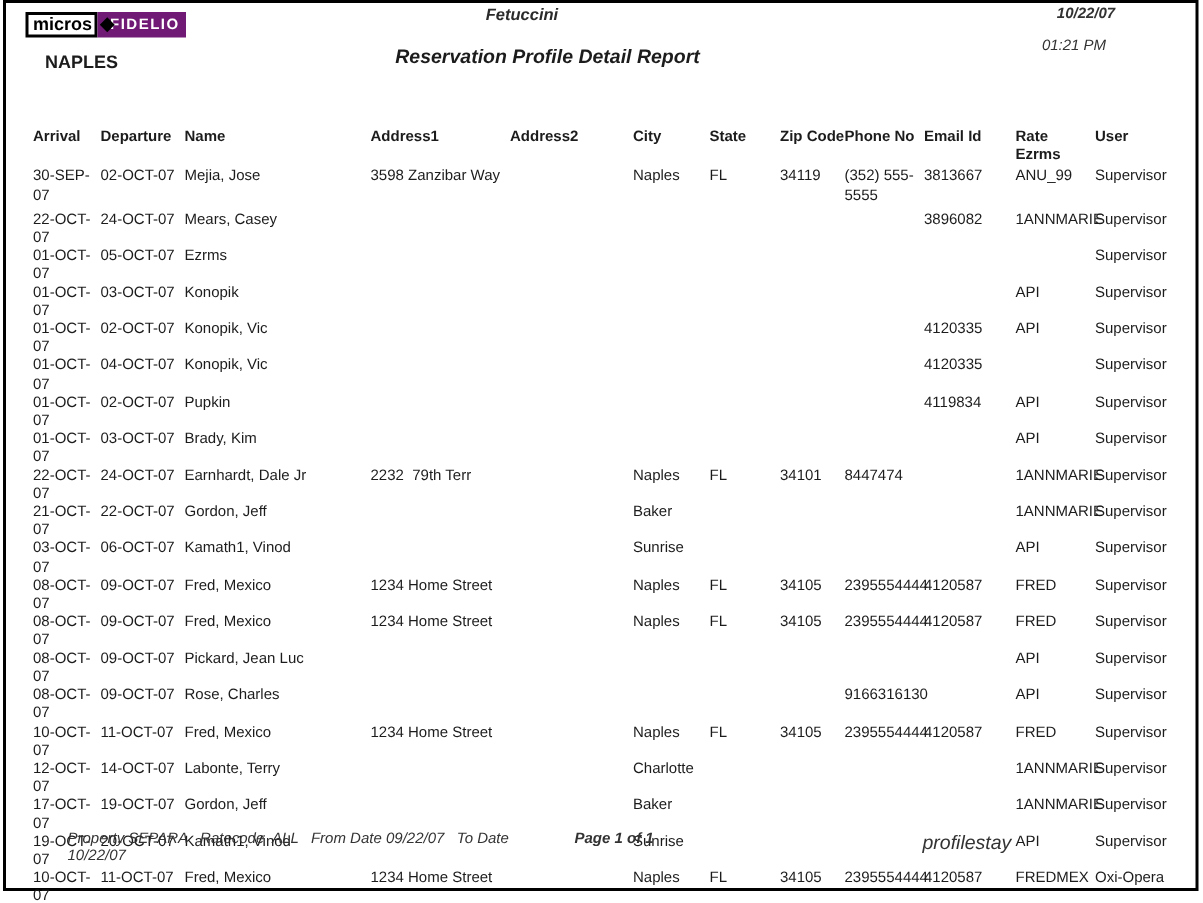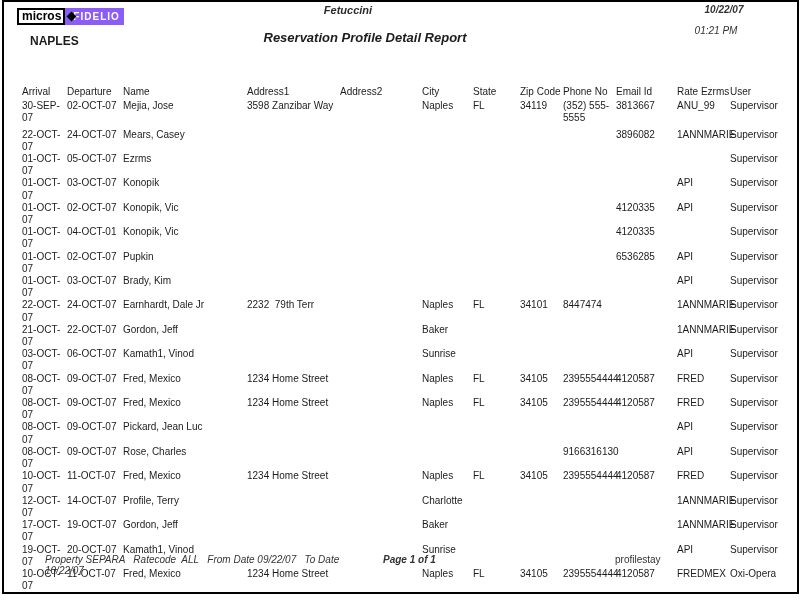--- a/index.html
+++ b/index.html
@@ -27,21 +27,21 @@
     border: 2px solid #000; background: #fff; color: #000;
     font-weight: bold; font-size: 12px; line-height: 13px;
     padding: 0 2px 0 3px; letter-spacing: 0px;
   }
   .logo-diamond {
     width: 7px; height: 7px; background: #000;
     transform: rotate(45deg);
     position: absolute; left: 51px; top: 5px; z-index: 2;
   }
   .logo-fidelio {
-    background: #8b5cf6; color: #fff;
+    background: #701a75; color: #fff;
     font-weight: bold; font-size: 10px; line-height: 17px;
     padding: 0 4px 0 8px; letter-spacing: 1px;
   }
   .property-name {
     position: absolute; left: 30px; top: 34px;
     font-weight: bold; font-size: 12px;
   }
   .restaurant-name {
     position: absolute; left: 348px; top: 4px;
     transform: translateX(-50%);
@@ -68,36 +68,36 @@
     width: 768px;
     border-collapse: collapse; table-layout: fixed;
     font-size: 10px; line-height: 12.2px;
   }
   .report-table th, .report-table td {
     padding: 0; margin: 0;
     text-align: left; vertical-align: top;
     white-space: pre-wrap; overflow: visible;
   }
   .report-table thead th {
-    font-weight: normal; padding-bottom: 2px;
+    font-weight: bold; padding-bottom: 2px;
   }
   .report-table tbody tr.tall td { padding-bottom: 4px; }
   
   .footer-criteria {
     position: absolute; left: 45px; top: 554px; width: 330px;
     font-style: italic; font-size: 10px; line-height: 11px; color: #333;
     white-space: pre-wrap;
   }
   .footer-page {
     position: absolute; left: 383px; top: 554px;
     font-style: italic; font-size: 10px; color: #333; font-weight: bold;
   }
   .footer-reportid {
     position: absolute; left: 615px; top: 554px;
-    font-size: 10px; color: #333;
+    font-style: italic; font-size: 13px; color: #333;
   }
 </style>
 </head>
 <body>
 
 <div class="page-border"></div>
 
 <div class="logo">
   <span class="logo-micros">micros</span>
   <span class="logo-diamond"></span>
@@ -207,21 +207,21 @@
         <td></td>
         <td></td>
         <td></td>
         <td></td>
         <td>4120335</td>
         <td>API</td>
         <td>Supervisor</td>
       </tr>
       <tr>
         <td>01-OCT-07</td>
-        <td>04-OCT-01</td>
+        <td>04-OCT-07</td>
         <td>Konopik, Vic</td>
         <td></td>
         <td></td>
         <td></td>
         <td></td>
         <td></td>
         <td></td>
         <td>4120335</td>
         <td></td>
         <td>Supervisor</td>
@@ -229,21 +229,21 @@
       <tr>
         <td>01-OCT-07</td>
         <td>02-OCT-07</td>
         <td>Pupkin</td>
         <td></td>
         <td></td>
         <td></td>
         <td></td>
         <td></td>
         <td></td>
-        <td>6536285</td>
+        <td>4119834</td>
         <td>API</td>
         <td>Supervisor</td>
       </tr>
       <tr>
         <td>01-OCT-07</td>
         <td>03-OCT-07</td>
         <td>Brady, Kim</td>
         <td></td>
         <td></td>
         <td></td>
@@ -362,21 +362,21 @@
         <td>FL</td>
         <td>34105</td>
         <td>2395554444</td>
         <td>4120587</td>
         <td>FRED</td>
         <td>Supervisor</td>
       </tr>
       <tr>
         <td>12-OCT-07</td>
         <td>14-OCT-07</td>
-        <td>Profile, Terry</td>
+        <td>Labonte, Terry</td>
         <td></td>
         <td></td>
         <td>Charlotte</td>
         <td></td>
         <td></td>
         <td></td>
         <td></td>
         <td>1ANNMARIE</td>
         <td>Supervisor</td>
       </tr>

